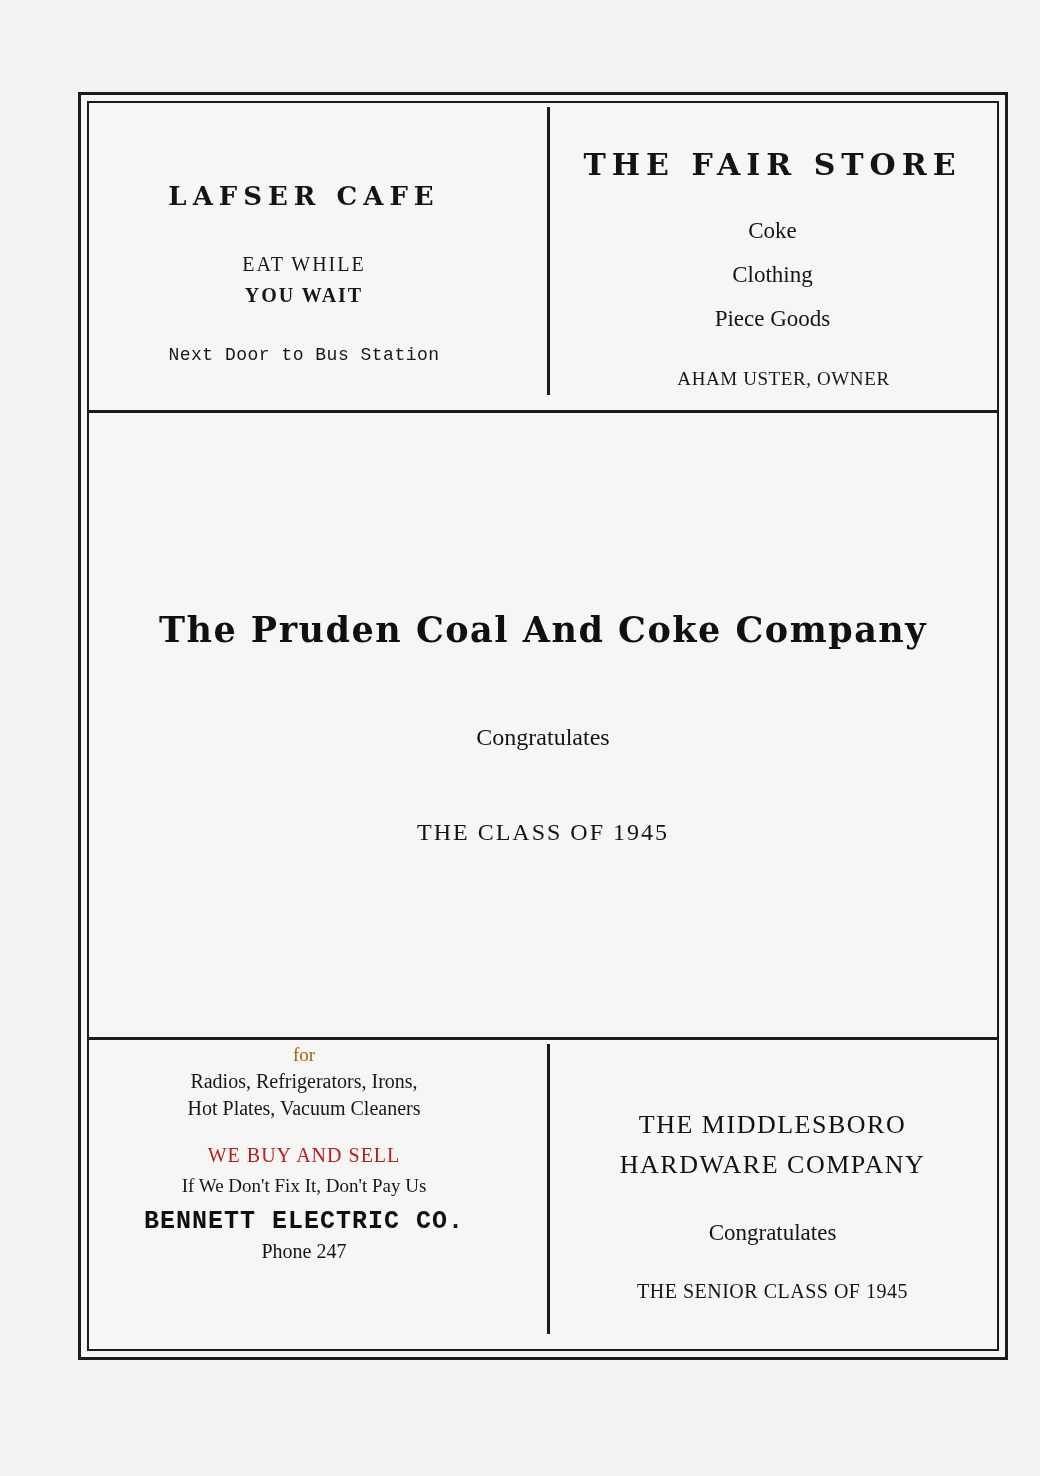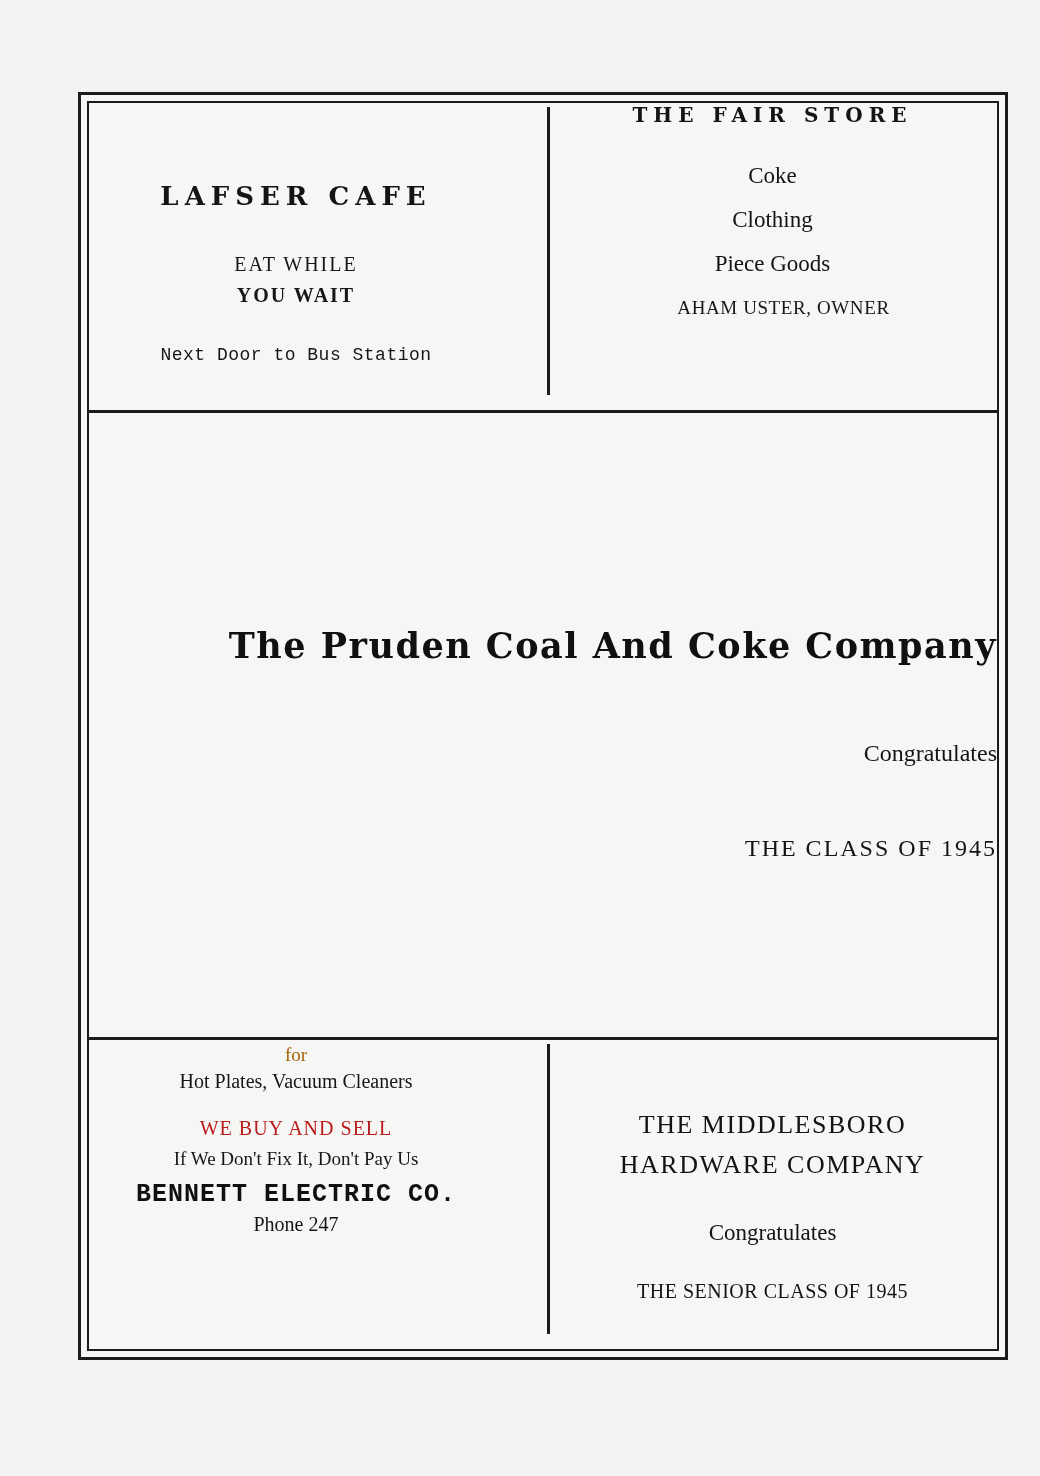--- a/index.html
+++ b/index.html
@@ -98,21 +98,21 @@
     background: #1b1b1b;
   }
 
   .cell {
     position: absolute;
     top: 0;
     height: 100%;
     box-sizing: border-box;
     text-align: center;
   }
-  .cell-left  { left: 8px;     width: 398px; }
+  .cell-left  { left: 16px;     width: 398px; }
   .cell-right { left: 461px; width: 445px; }
 
   
   .lafser-title {
     margin-top: 78px;
     font-family: "DejaVu Serif", serif;
     font-size: 26px;
     font-weight: bold;
     letter-spacing: 6px;
     color: #141414;
@@ -135,49 +135,50 @@
   .lafser-sub {
     margin-top: 38px;
     font-family: Liberation Mono, monospace;
     font-size: 18px;
     letter-spacing: 0.5px;
     color: #171717;
   }
 
   
   .fair-title {
+    margin-top: 44px;
     font-family: "DejaVu Serif", serif;
-    font-size: 20px;
+    font-size: 30px;
     font-weight: bold;
     letter-spacing: 6px;
     color: #141414;
   }
   .fair-item {
     margin-top: 18px;
     font-family: "Liberation Serif", serif;
     font-size: 23px;
     color: #141414;
   }
   .fair-item.first { margin-top: 36px; }
   .fair-owner {
-    margin-top: 20px;
+    margin-top: 36px;
     font-family: "Liberation Serif", serif;
     font-size: 19px;
     letter-spacing: 0.6px;
     color: #171717;
     padding-left: 22px;
   }
 
   
   .pruden {
     position: absolute;
     left: 0; right: 0;
-    top: 16px;
+    top: 0;
     height: 100%;
-    text-align: right;
+    text-align: center;
   }
   .pruden-title {
     margin-top: 196px;
     font-family: "DejaVu Serif", serif;
     font-size: 35px;
     font-weight: bold;
     letter-spacing: 1.5px;
     color: #101010;
   }
   .pruden-congrats {
@@ -318,20 +319,21 @@
           <div class="pruden-congrats">Congratulates</div>
           <div class="pruden-class">THE  CLASS  OF  1945</div>
         </div>
       </div>
 
       <div class="row-bot">
         <div class="vdiv-bot"></div>
 
         <div class="cell cell-left">
           <div class="bennett-for">for</div>
+          <div class="bennett-l1">Radios, Refrigerators, Irons,</div>
           <div class="bennett-l2">Hot Plates, Vacuum Cleaners</div>
           <div class="bennett-buy">WE BUY AND SELL</div>
           <div class="bennett-fix">If We Don't Fix It, Don't Pay Us</div>
           <div class="bennett-name">BENNETT  ELECTRIC  CO.</div>
           <div class="bennett-phone">Phone 247</div>
         </div>
 
         <div class="cell cell-right">
           <div class="mid-l1">THE   MIDDLESBORO</div>
           <div class="mid-l2">HARDWARE  COMPANY</div>

